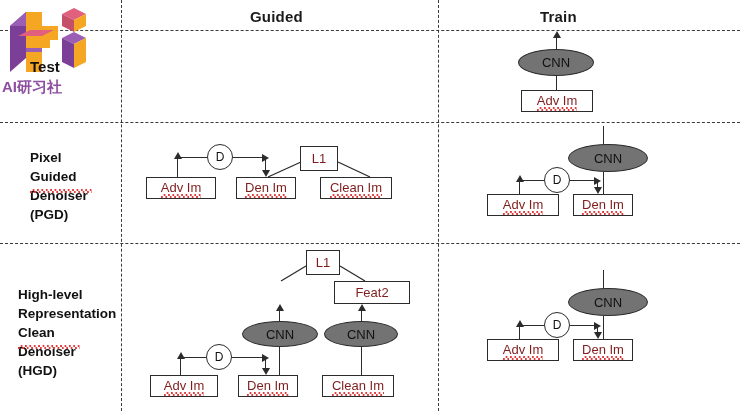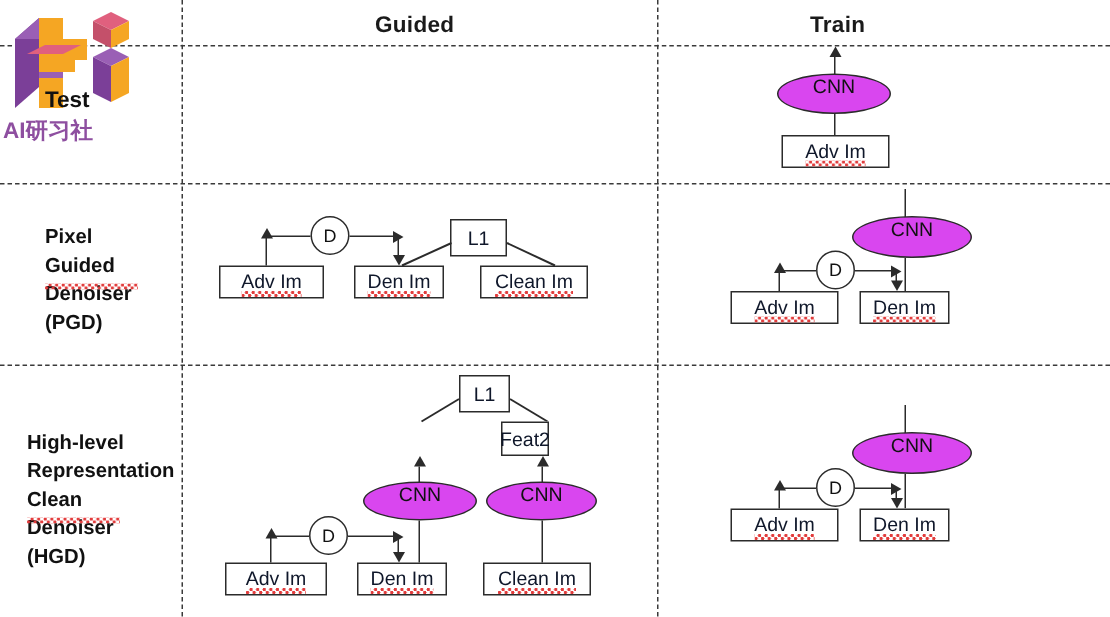--- a/index.html
+++ b/index.html
@@ -29,32 +29,32 @@
 
   
   .logo{position:absolute;left:4px;top:2px;width:86px;height:78px;}
   .logo-cn{position:absolute;left:2px;top:78px;font-size:15px;font-weight:bold;
            color:#8e4fa0;letter-spacing:0px;white-space:nowrap;}
 
   
   .node{position:absolute;box-sizing:border-box;background:#fff;
         border:1.3px solid #2b2b2b;
         display:flex;align-items:center;justify-content:center;
-        font-size:13px;color:#0f172a;white-space:nowrap;}
+        font-size:13px;color:#7f1d1d;white-space:nowrap;}
   .node .lbl{position:relative;display:inline-block;padding-bottom:1px;}
   
   .sq{position:absolute;left:0;right:0;bottom:-2px;height:4px;
       background-image:
         radial-gradient(circle at 1.1px 3.0px, #e23b3b 1.0px, transparent 1.2px),
         radial-gradient(circle at 3.3px 1.0px, #e23b3b 1.0px, transparent 1.2px);
       background-size:4.4px 4px;background-repeat:repeat-x;}
 
-  .ell{position:absolute;box-sizing:border-box;background:#d946ef;
+  .ell{position:absolute;box-sizing:border-box;background:#737373;
        border:1.3px solid #2b2b2b;border-radius:50%;
-       display:flex;align-items:flex-start;justify-content:center;
+       display:flex;align-items:center;justify-content:center;
        font-size:13px;color:#111;}
 
   .circ{position:absolute;box-sizing:border-box;background:#fff;
         border:1.3px solid #2b2b2b;border-radius:50%;
         display:flex;align-items:center;justify-content:center;
         font-size:12px;color:#111;}
 
   
   .seg{position:absolute;background:#2b2b2b;}
   .segh{height:1.3px;}
@@ -217,21 +217,21 @@
   </div>
 
   <div class="node" style="left:306px;top:250px;width:34px;height:25px">
     <span>L1</span>
   </div>
   <svg class="diaglayer">
     <line x1="306" y1="266" x2="281" y2="281" stroke="#2b2b2b" stroke-width="1.3"></line>
     <line x1="340" y1="266" x2="365" y2="281" stroke="#2b2b2b" stroke-width="1.3"></line>
   </svg>
 
-  <div class="node" style="left:334px;top:281px;width:32px;height:23px">
+  <div class="node" style="left:334px;top:281px;width:76px;height:23px">
     <span>Feat2</span>
   </div>
 
   <div class="seg segv" style="left:279px;top:311px;height:11px"></div>
   <div class="arw arw-up" style="left:275.5px;top:304px"></div>
   <div class="seg segv" style="left:361px;top:311px;height:11px"></div>
   <div class="arw arw-up" style="left:357.5px;top:304px"></div>
 
   <div class="ell" style="left:242px;top:321px;width:76px;height:26px">
     <span>CNN</span>

